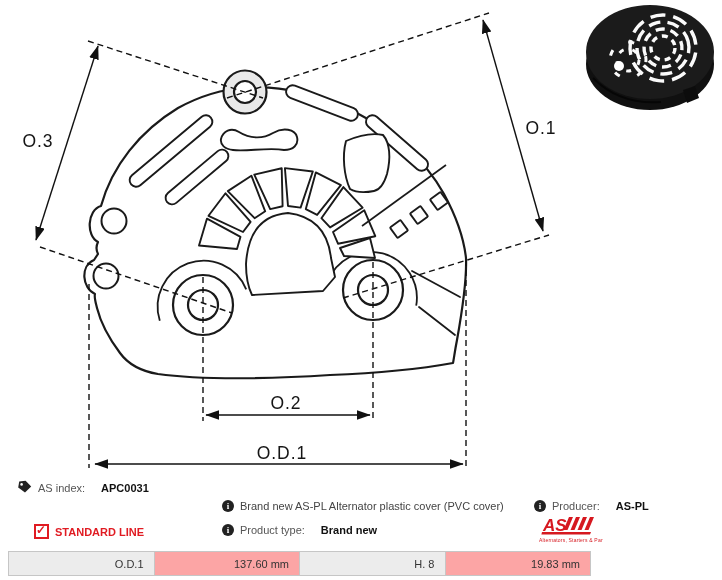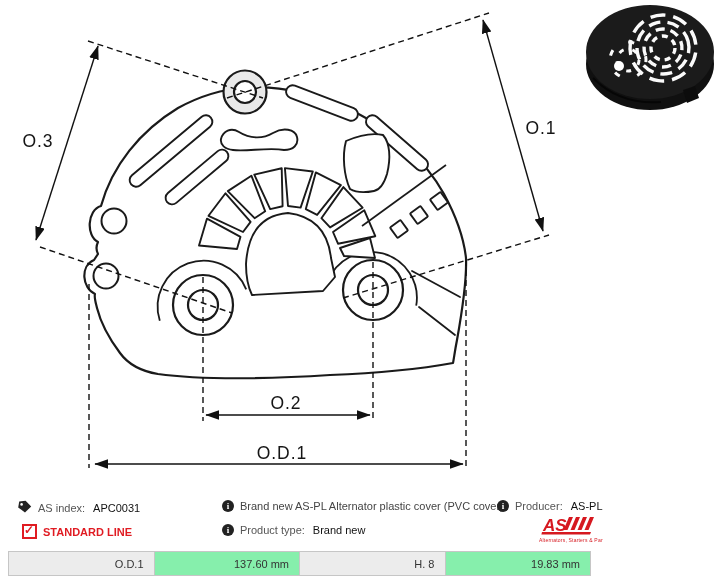--- a/index.html
+++ b/index.html
@@ -2,35 +2,35 @@
 <html><head>
 <meta charset="utf-8">
 <style>
   html,body{margin:0;padding:0;background:#fff;}
   body{width:722px;height:580px;position:relative;font-family:"Liberation Sans",sans-serif;overflow:hidden;}
   .abs{position:absolute;}
   
   #drawing{left:0;top:0;}
   
   .info-item{position:absolute;display:flex;align-items:center;font-size:11px;color:#555;white-space:nowrap;}
-  .info-item .val{font-weight:normal;color:#111;margin-left:8px;}
+  .info-item .val{font-weight:bold;color:#111;margin-left:16px;}
   .lbl{margin-left:6px;}
   .icon-info{display:inline-block;width:12px;height:12px;border-radius:50%;background:#222;color:#fff;
     font-size:9px;font-weight:bold;text-align:center;line-height:12px;font-family:"Liberation Serif",serif;flex:0 0 auto;}
   .icon-info::before{content:"i";}
   .icon-check{display:inline-block;width:11px;height:11px;border:2px solid #e01b22;position:relative;flex:0 0 auto;}
   .icon-check::before{content:"\2713";position:absolute;left:0px;top:-3px;color:#e01b22;font-size:12px;font-weight:bold;}
   .std-line{color:#e01b22;font-weight:bold;}
   .desc-text{color:#444;margin-left:6px;}
   
   #spec-table{position:absolute;left:8px;top:551px;border-collapse:collapse;table-layout:fixed;width:583px;}
   #spec-table td{border:1px solid #c6c6c6;height:23px;font-size:11px;color:#333;text-align:right;
     padding:0 10px 0 0;vertical-align:middle;}
   #spec-table td.g{background:#ececec;}
-  #spec-table td.w{background:#86efac;}
+  #spec-table td.w{background:#fca5a5;}
 </style>
 </head>
 <body>
 
 <svg id="drawing" class="abs" width="722" height="494" viewBox="0 0 722 494">
   <defs>
     <marker id="arr" markerWidth="11" markerHeight="8" refX="9.5" refY="3.5" orient="auto-start-reverse">
       <polygon points="0,0 10,3.5 0,7" fill="#111"></polygon>
     </marker>
   </defs>
@@ -140,43 +140,43 @@
       <circle cx="80" cy="46" r="33" stroke-dasharray="15 8" transform="rotate(8 80 46)"></circle>
       <circle cx="45" cy="58" r="11" stroke-dasharray="5 9" stroke-width="3"></circle>
       <circle cx="45" cy="58" r="18" stroke-dasharray="6 18" stroke-width="3" transform="rotate(40 45 58)"></circle>
     </g>
     <circle cx="36" cy="64" r="5" fill="#ffffff"></circle>
     <path d="M 100,88 L 112,84 L 116,96 L 104,101 Z" fill="#0c0c0c"></path>
     <path d="M 10,76 C 28,94 52,102 78,100" fill="none" stroke="#000" stroke-width="2" opacity="0.6"></path>
   </g>
 </svg>
 
-<div class="info-item" style="left:17px;top:500px;align-items:center;">
+<div class="info-item" style="left:17px;top:480px;align-items:center;">
   <span class="icon">
     <svg width="15" height="14" viewBox="0 0 15 14">
         <path d="M8.6,0.8 L14.2,6.4 L8,12.6 L1.2,7.4 L2.2,1.6 Z" fill="#222"></path>
         <circle cx="4.6" cy="4.4" r="1.3" fill="#fff"></circle>
       </svg>
   </span>
   <span class="lbl">AS index:</span>
   <span class="val">APC0031</span>
 </div>
 
 <div class="info-item" style="left:222px;top:500px;">
   <span class="icon-info"></span>
   <span class="desc-text">Brand new AS-PL Alternator plastic cover (PVC cover)</span>
 </div>
 
-<div class="info-item" style="left:497px;top:500px;">
+<div class="info-item" style="left:497px;top:500px;padding-left:37px;">
   <span class="icon-info"></span>
   <span class="lbl">Producer:</span>
   <span class="val">AS-PL</span>
 </div>
 
-<div class="info-item" style="left:22px;top:524px;">
+<div class="info-item" style="left:34px;top:524px;">
   <span class="icon-check"></span>
   <span class="lbl std-line">STANDARD LINE</span>
 </div>
 
 <div class="info-item" style="left:222px;top:524px;text-align:right;">
   <span class="icon-info"></span>
   <span class="lbl">Product type:</span>
   <span class="val">Brand new</span>
 </div>
 

